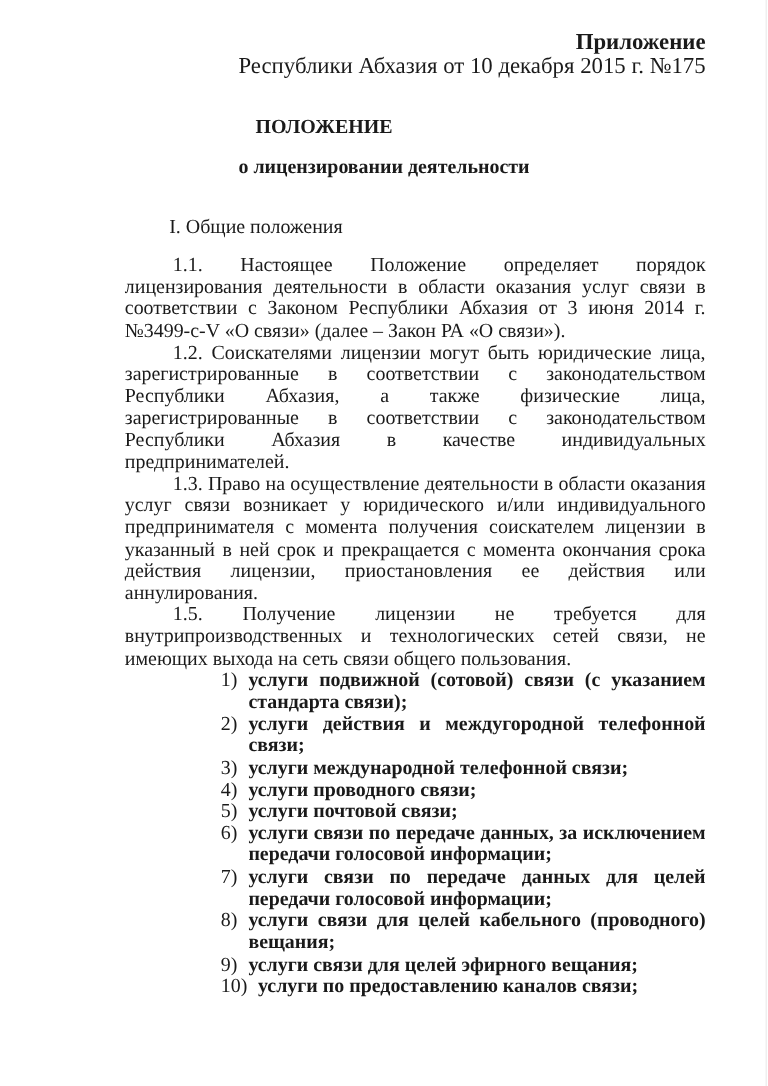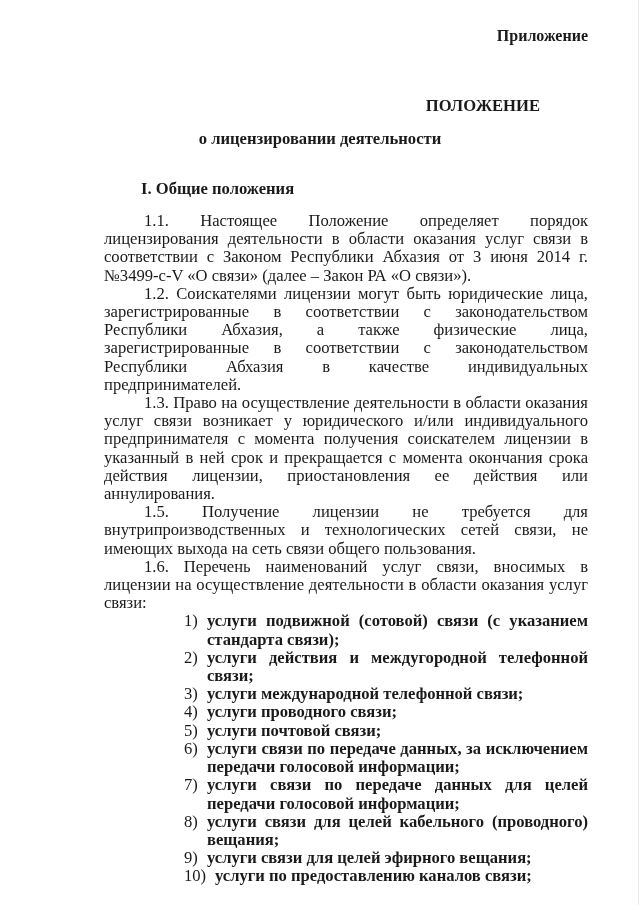--- a/index.html
+++ b/index.html
@@ -4,57 +4,57 @@
 <style>
   html, body { margin: 0; padding: 0; background: #ffffff; }
   body { width: 640px; height: 905px; overflow: hidden; position: relative; }
   .page {
     position: absolute; left: 0; top: 0; width: 640px; height: 905px;
     background: #ffffff; color: #1a1a1a;
     font-family: "Liberation Serif", "DejaVu Serif", serif;
     font-size: 16.6px; line-height: 18.2px;
   }
   .edge { position: absolute; right: 1px; top: 0; width: 1px; height: 905px; background: #ececec; }
-  .header { position: absolute; right: 52px; top: 26px; text-align: right; font-size: 16px; line-height: 19.6px; }
+  .header { position: absolute; right: 52px; top: 26px; text-align: right; font-size: 19px; line-height: 19.6px; }
   .header .bold { font-weight: bold; }
-  .title { position: absolute; left: 0; width: 540px; top: 97px; text-align: right; font-weight: bold; font-size: 16.6px; }
+  .title { position: absolute; left: 0; width: 540px; top: 97px; text-align: center; font-weight: bold; font-size: 16.6px; }
   .subtitle { position: absolute; left: 0; width: 640px; top: 129px; text-align: center; font-weight: bold; line-height: 19px; }
-  .section { position: absolute; left: 141px; top: 180px; font-weight: bold; }
+  .section { position: absolute; left: 141px; top: 180px; font-weight: normal; }
   .body { position: absolute; left: 104px; top: 212px; width: 484px; }
   .para { text-align: justify; text-indent: 40px; margin: 0; hyphens: manual; }
   .list { margin: 0; padding: 0; list-style: none; }
   .li { display: flex; margin-left: 80px; }
   .li .num { flex: 0 0 auto; min-width: 22px; text-align: left; padding-right: 1px; }
   .li .txt { flex: 1 1 auto; text-align: justify; font-weight: bold; }
   .li.wide .num { min-width: 30px; }
 </style>
 </head>
 <body>
 
 <div class="page">
   <div class="edge"></div>
 
   <div class="header">
     <div class="bold">Приложение</div>
+    <div>Республики Абхазия от 10 декабря 2015 г. №175</div>
   </div>
 
   <div class="title">ПОЛОЖЕНИЕ</div>
 
   <div class="subtitle">
     <div>о лицензировании деятельности</div>
   </div>
 
   <div class="section">I. Общие положения</div>
 
   <div class="body">
     <p class="para">1.1. Настоящее Положение определяет порядок лицензирования деятельности в области оказания услуг связи в соответствии с Законом Республики Абхазия от 3 июня 2014 г. №3499-с-V «О связи» (далее – Закон РА «О связи»).</p>
     <p class="para">1.2. Соискателями лицензии могут быть юридические лица, зарегистрированные в соответствии с законодательством Республики Абхазия, а также физические лица, зарегистрированные в соответствии с законодательством Республики Абхазия в качестве индивидуальных предпринимателей.</p>
     <p class="para">1.3. Право на осуществление деятельности в области оказания услуг связи возникает у юридического и/или индивидуального предпринимателя с момента получения соискателем лицензии в указанный в ней срок и прекращается с момента окончания срока действия лицензии, приостановления ее действия или аннулирования.</p>
     <p class="para">1.5. Получение лицензии не требуется для внутрипроизводственных и технологических сетей связи, не имеющих выхода на сеть связи общего пользования.</p>
-    <p class="para">1.6. Перечень наименований услуг связи, вносимых в лицензии на осуществление деятельности в области оказания услуг связи:</p>
 
     <div class="list">
       <div class="li">
           <span class="num">1)</span>
           <span class="txt">услуги подвижной (сотовой) связи (с указанием стандарта связи);</span>
         </div>
       <div class="li">
           <span class="num">2)</span>
           <span class="txt">услуги действия и междугородной телефонной связи;</span>
         </div>

